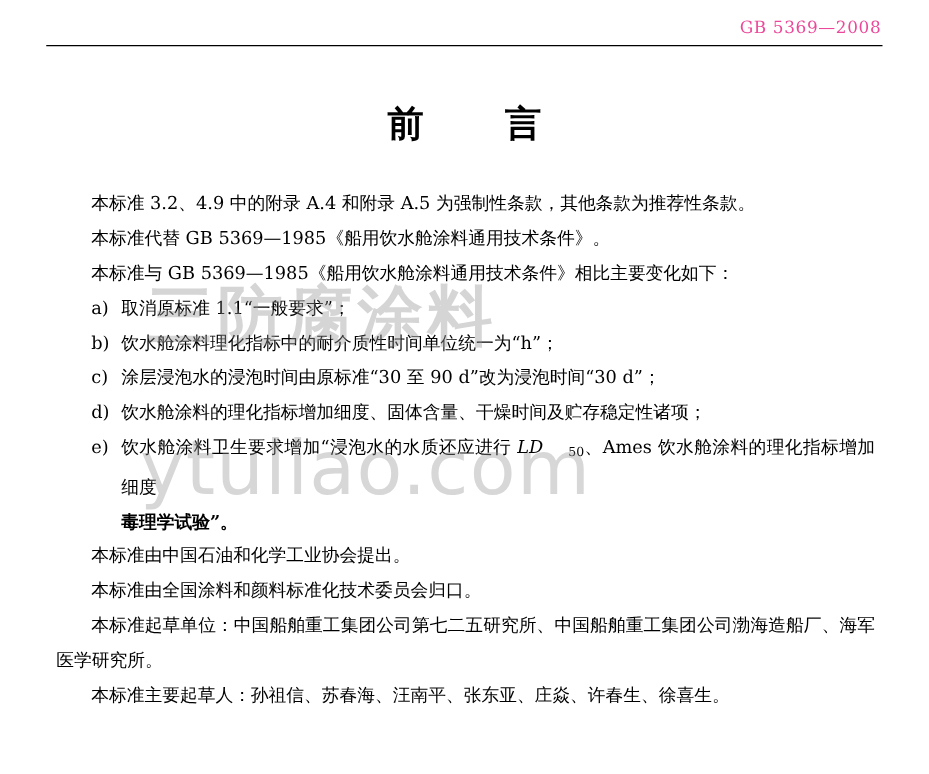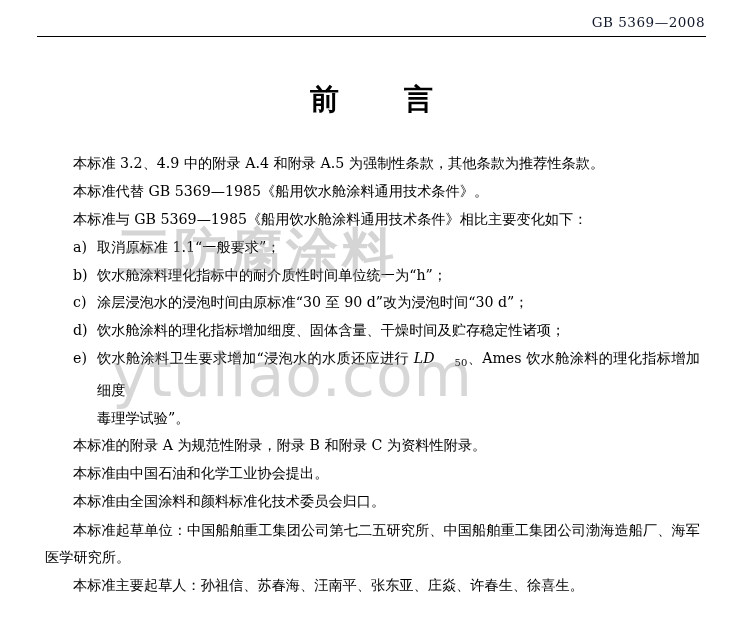--- a/index.html
+++ b/index.html
@@ -20,21 +20,21 @@
     width: 743px;
     height: 619px;
     box-sizing: border-box;
   }
   .header {
     position: absolute;
     top: 14px;
     right: 38px;
     font-size: 13.5px;
     letter-spacing: 0.5px;
-    color: #0f172a;
+    color: #ec4899;
     font-family: "DejaVu Serif", "Liberation Serif", serif;
   }
   .rule {
     position: absolute;
     top: 36px;
     left: 37px;
     right: 37px;
     height: 1px;
     background: #000;
   }
@@ -81,20 +81,21 @@
     flex: 0 0 52px;
     padding-left: 28px;
     box-sizing: border-box;
   }
   .li-text {
     flex: 1;
     text-align: justify;
   }
   .li-text .cont {
     display: block;
+    font-weight: bold;
   }
   .sub {
     font-size: 10px;
     vertical-align: sub;
     padding-left: 20px;
   }
   .ital {
     font-style: italic;
   }
   
@@ -165,21 +166,20 @@
       </li>
       <li>
         <span class="li-marker">e)</span>
         <span class="li-text">
           <span>饮水舱涂料卫生要求增加“浸泡水的水质还应进行 </span><span class="ital">LD</span><span class="sub">50</span><span>、Ames 饮水舱涂料的理化指标增加细度</span>
           <span class="cont">毒理学试验”。</span>
         </span>
       </li>
     </ul>
 
-    <p class="para indent">本标准的附录 A 为规范性附录，附录 B 和附录 C 为资料性附录。</p>
     <p class="para indent">本标准由中国石油和化学工业协会提出。</p>
     <p class="para indent">本标准由全国涂料和颜料标准化技术委员会归口。</p>
     <p class="para indent">本标准起草单位：中国船舶重工集团公司第七二五研究所、中国船舶重工集团公司渤海造船厂、海军医学研究所。</p>
     <p class="para indent">本标准主要起草人：孙祖信、苏春海、汪南平、张东亚、庄焱、许春生、徐喜生。</p>
 
   </div>
 
   <div class="watermark">
     <div class="wm-line1">三防腐涂料</div>
     <div class="wm-line2">ytuliao.com</div>

